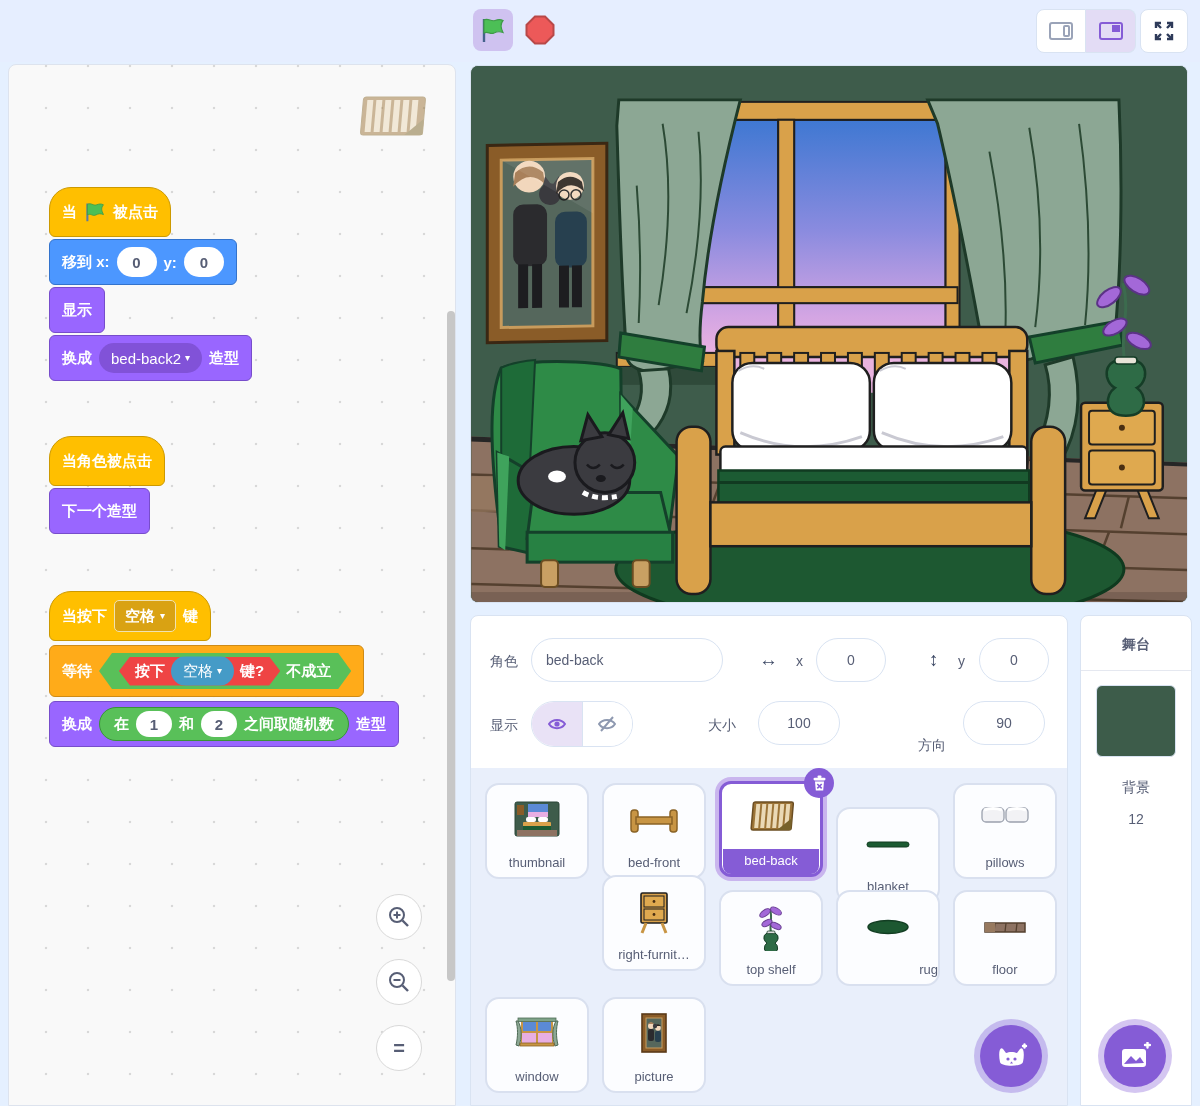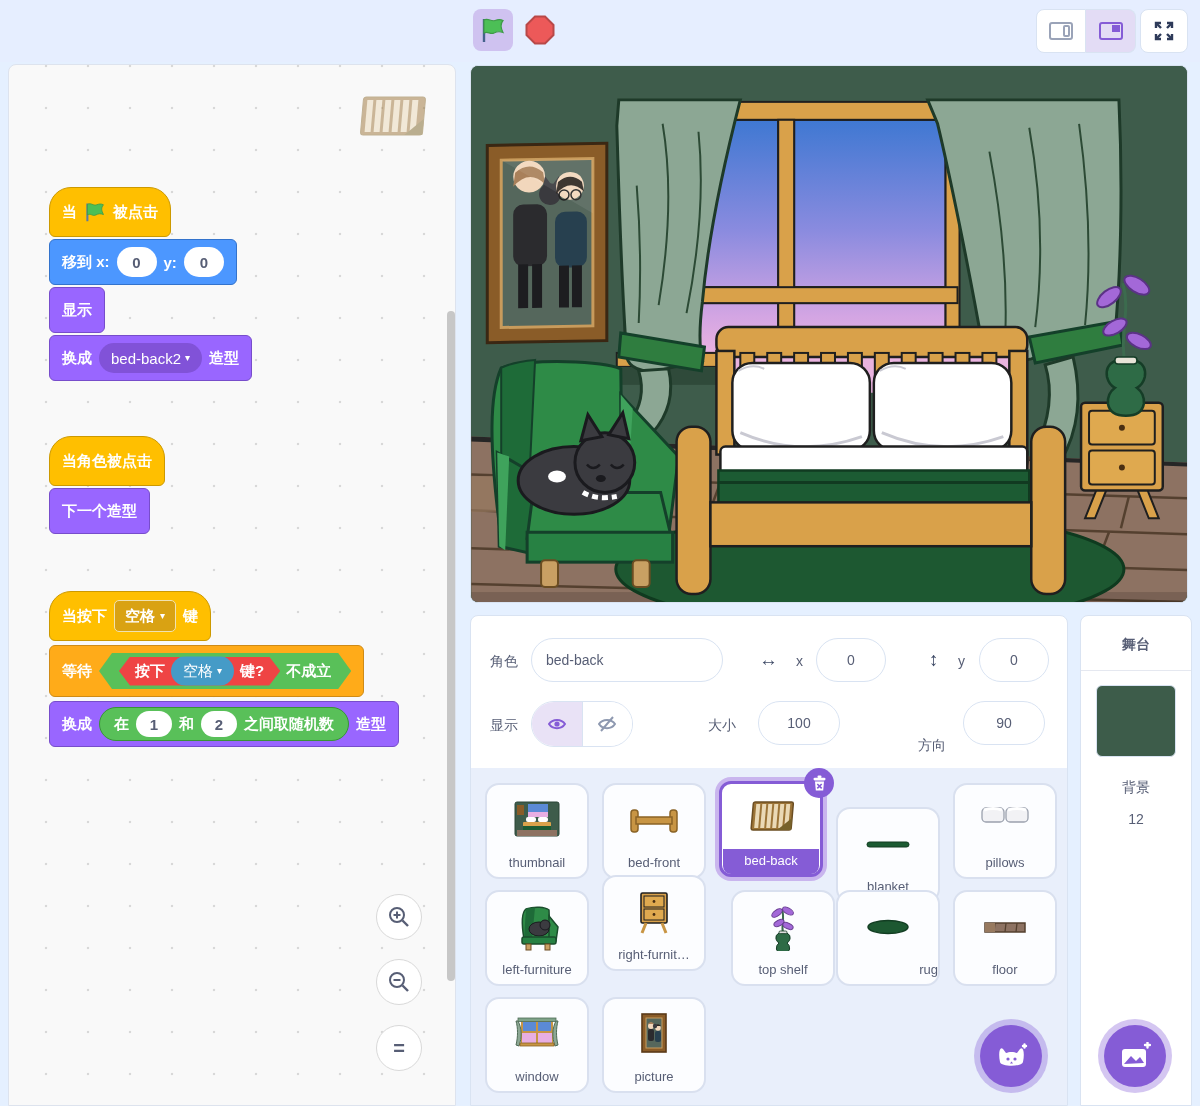--- a/index.html
+++ b/index.html
@@ -524,50 +524,35 @@
       <div class="art">
           <svg width="56" height="46" viewBox="0 0 56 46">
         <rect x="5" y="16" width="22" height="14" rx="4" fill="#f2f2f5" stroke="#9aa0ad" stroke-width="1.3"></rect>
         <rect x="29" y="16" width="22" height="14" rx="4" fill="#f2f2f5" stroke="#9aa0ad" stroke-width="1.3"></rect>
         <path d="M7,18 q9,-3 18,0 M31,18 q9,-3 18,0" stroke="#fff" stroke-width="3" fill="none"></path>
       </svg>
         </div>
       <div class="tlabel">pillows</div>
     </div>
 
-    <div class="tile" style="left:14px; top:122px;">
-      <div class="art">
-          <svg width="56" height="48" viewBox="0 0 56 48">
-        <path d="M15,36 C12,18 13,9 17,6 C26,3 36,4 40,7 L41,36 Z" fill="#2e8b47" stroke="#1a4d2c" stroke-width="1.5"></path>
-        <path d="M17,6 C20,5 23,4.6 26,4.5 L23,36 L15,36 Z" fill="#1e6b38"></path>
-        <polygon points="40,13 49,24 47,38 40,37" fill="#2e8b47" stroke="#1a4d2c" stroke-width="1.5"></polygon>
-        <ellipse cx="30" cy="26" rx="10" ry="7" fill="#3b3b40" stroke="#1a1a1e"></ellipse>
-        <circle cx="36" cy="22" r="5" fill="#3b3b40" stroke="#1a1a1e"></circle>
-        <rect x="13" y="34" width="34" height="7" rx="2" fill="#278143" stroke="#1a4d2c" stroke-width="1.5"></rect>
-        <rect x="17" y="41" width="5" height="6" fill="#c9a063" stroke="#6b4d22"></rect>
-        <rect x="36" y="41" width="5" height="6" fill="#c9a063" stroke="#6b4d22"></rect>
-      </svg>
-        </div>
-      <div class="tlabel">left-furniture</div>
-    </div>
     <div class="tile" style="left:131px; top:107px;">
       <div class="art">
           <svg width="56" height="48" viewBox="0 0 56 48">
         <rect x="15" y="5" width="26" height="30" rx="1.5" fill="#d9a14a" stroke="#1f1f1f" stroke-width="1.6"></rect>
         <rect x="18" y="8" width="20" height="11" fill="#dfa94f" stroke="#1f1f1f"></rect>
         <rect x="18" y="21" width="20" height="11" fill="#dfa94f" stroke="#1f1f1f"></rect>
         <circle cx="28" cy="13.5" r="1.4" fill="#4a2f12"></circle>
             <circle cx="28" cy="26.5" r="1.4" fill="#4a2f12"></circle>
         <line x1="20" y1="35" x2="16" y2="45" stroke="#c89544" stroke-width="3"></line>
         <line x1="36" y1="35" x2="40" y2="45" stroke="#c89544" stroke-width="3"></line>
       </svg>
         </div>
       <div class="tlabel">right-furnit…</div>
     </div>
-    <div class="tile" style="left:260px; top:122px;">
+    <div class="tile" style="left:248px; top:122px;">
       <div class="art">
           <svg width="56" height="48" viewBox="0 0 56 48">
         <path d="M28,30 C26,22 30,16 27,6" fill="none" stroke="#3c6b4e" stroke-width="2"></path>
         <ellipse cx="22" cy="10" rx="6" ry="3" fill="#a368d8" stroke="#6a3f94" transform="rotate(-35 22 10)"></ellipse>
         <ellipse cx="33" cy="8" rx="6" ry="3" fill="#a368d8" stroke="#6a3f94" transform="rotate(30 33 8)"></ellipse>
         <ellipse cx="24" cy="20" rx="5.5" ry="2.8" fill="#a368d8" stroke="#6a3f94" transform="rotate(-28 24 20)"></ellipse>
         <ellipse cx="33" cy="23" rx="5.5" ry="2.8" fill="#a368d8" stroke="#6a3f94" transform="rotate(25 33 23)"></ellipse>
         <path d="M24,30 q4,-2 8,0 q4,2 3,6 q-1,3 -3,4 q3,2 2.6,6 q-0.8,4 -6.6,4 q-5.8,0 -6.6,-4 q-0.4,-4 2.6,-6 q-2,-1 -3,-4 q-1,-4 3,-6 z" fill="#2e6b46" stroke="#163d27"></path>
         <rect x="24" y="28" width="8" height="2.6" rx="1.2" fill="#ddd" stroke="#163d27" stroke-width="0.8"></rect>
       </svg>

